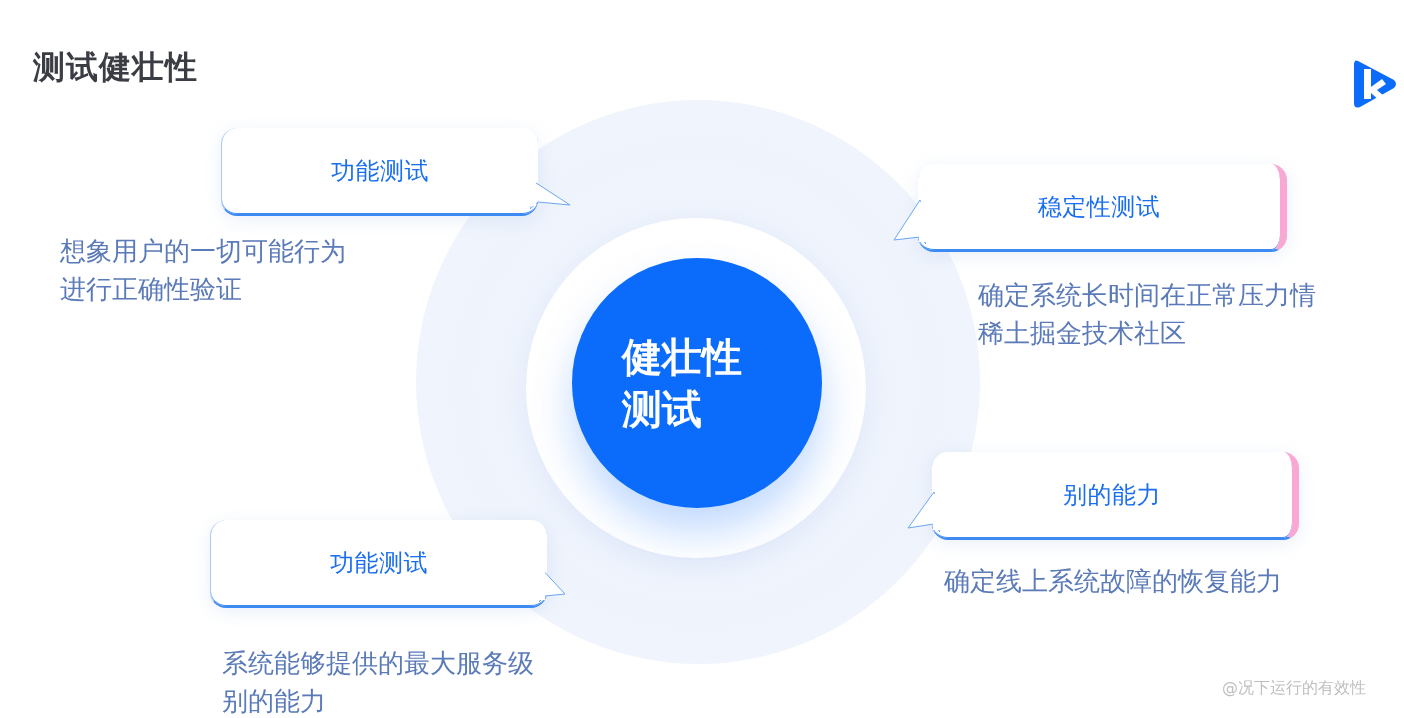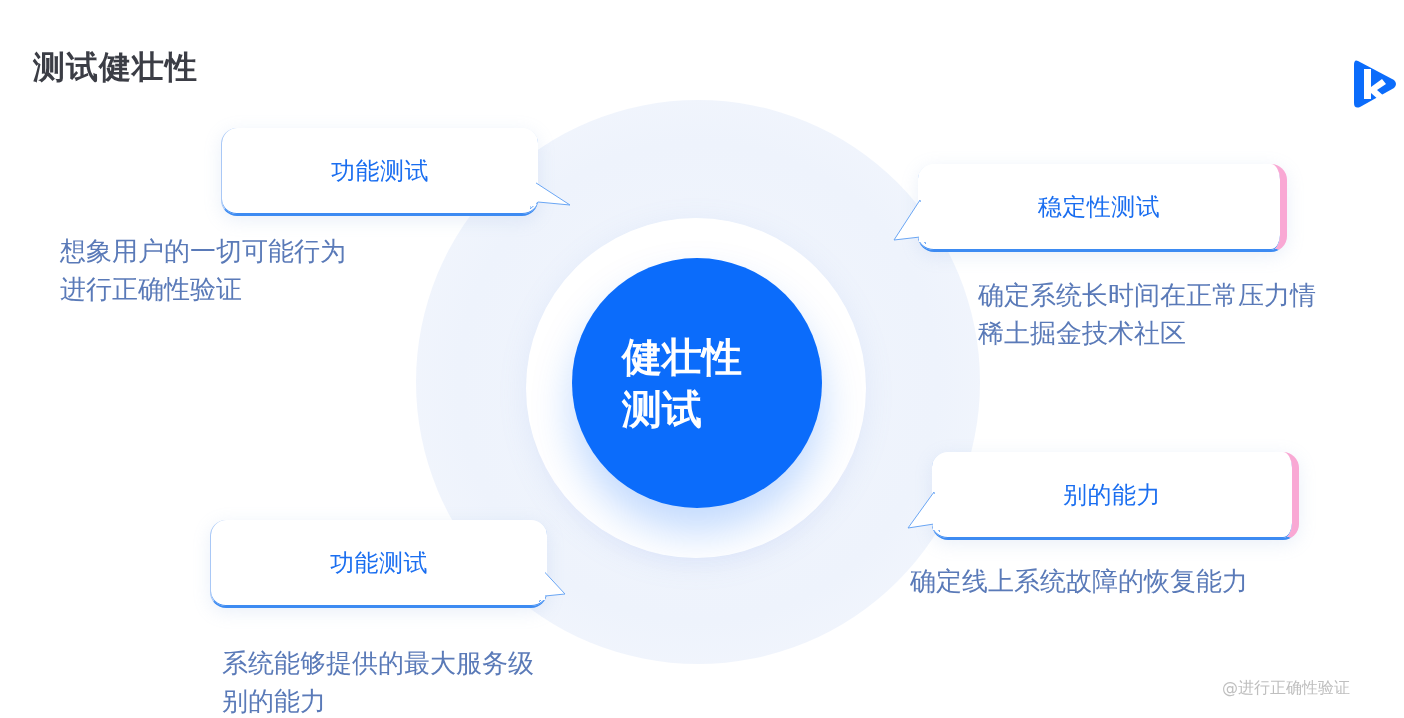--- a/index.html
+++ b/index.html
@@ -150,25 +150,25 @@
 <div class="desc" style="left:978px; top:276px;">确定系统长时间在正常压力情
 稀土掘金技术社区</div>
 
 <div class="bubble bubble-right-edge" style="left:932px; top:452px; width:360px; height:86px;">
   <span class="bubble-label">别的能力</span>
 </div>
 <svg class="tail" style="left:906px; top:492px; width:34px; height:40px;" viewBox="0 0 34 40">
   <path d="M28 0 L2 36 L28 32 L34 40 Z" fill="#ffffff" stroke="#6aa6f4" stroke-width="1"></path>
   <rect x="27" y="2" width="7" height="36" fill="#ffffff"></rect>
 </svg>
-<div class="desc" style="left:910px; top:562px;">确定线上系统故障的恢复能力</div>
+<div class="desc" style="left:944px; top:562px;">确定线上系统故障的恢复能力</div>
 
 <div class="bubble bubble-left-edge" style="left:210px; top:520px; width:336px; height:86px;">
   <span class="bubble-label">功能测试</span>
 </div>
 <svg class="tail" style="left:539px; top:566px; width:30px; height:36px;" viewBox="0 0 30 36">
   <path d="M0 0 L26 28 L6 30 L0 36 Z" fill="#ffffff" stroke="#6aa6f4" stroke-width="1"></path>
   <rect x="0" y="0" width="6" height="34" fill="#ffffff"></rect>
 </svg>
 <div class="desc" style="left:222px; top:644px;">系统能够提供的最大服务级
 别的能力</div>
 
-<div class="watermark">@进行正确性验证</div>
+<div class="watermark">@况下运行的有效性</div>
 
 </body></html>

